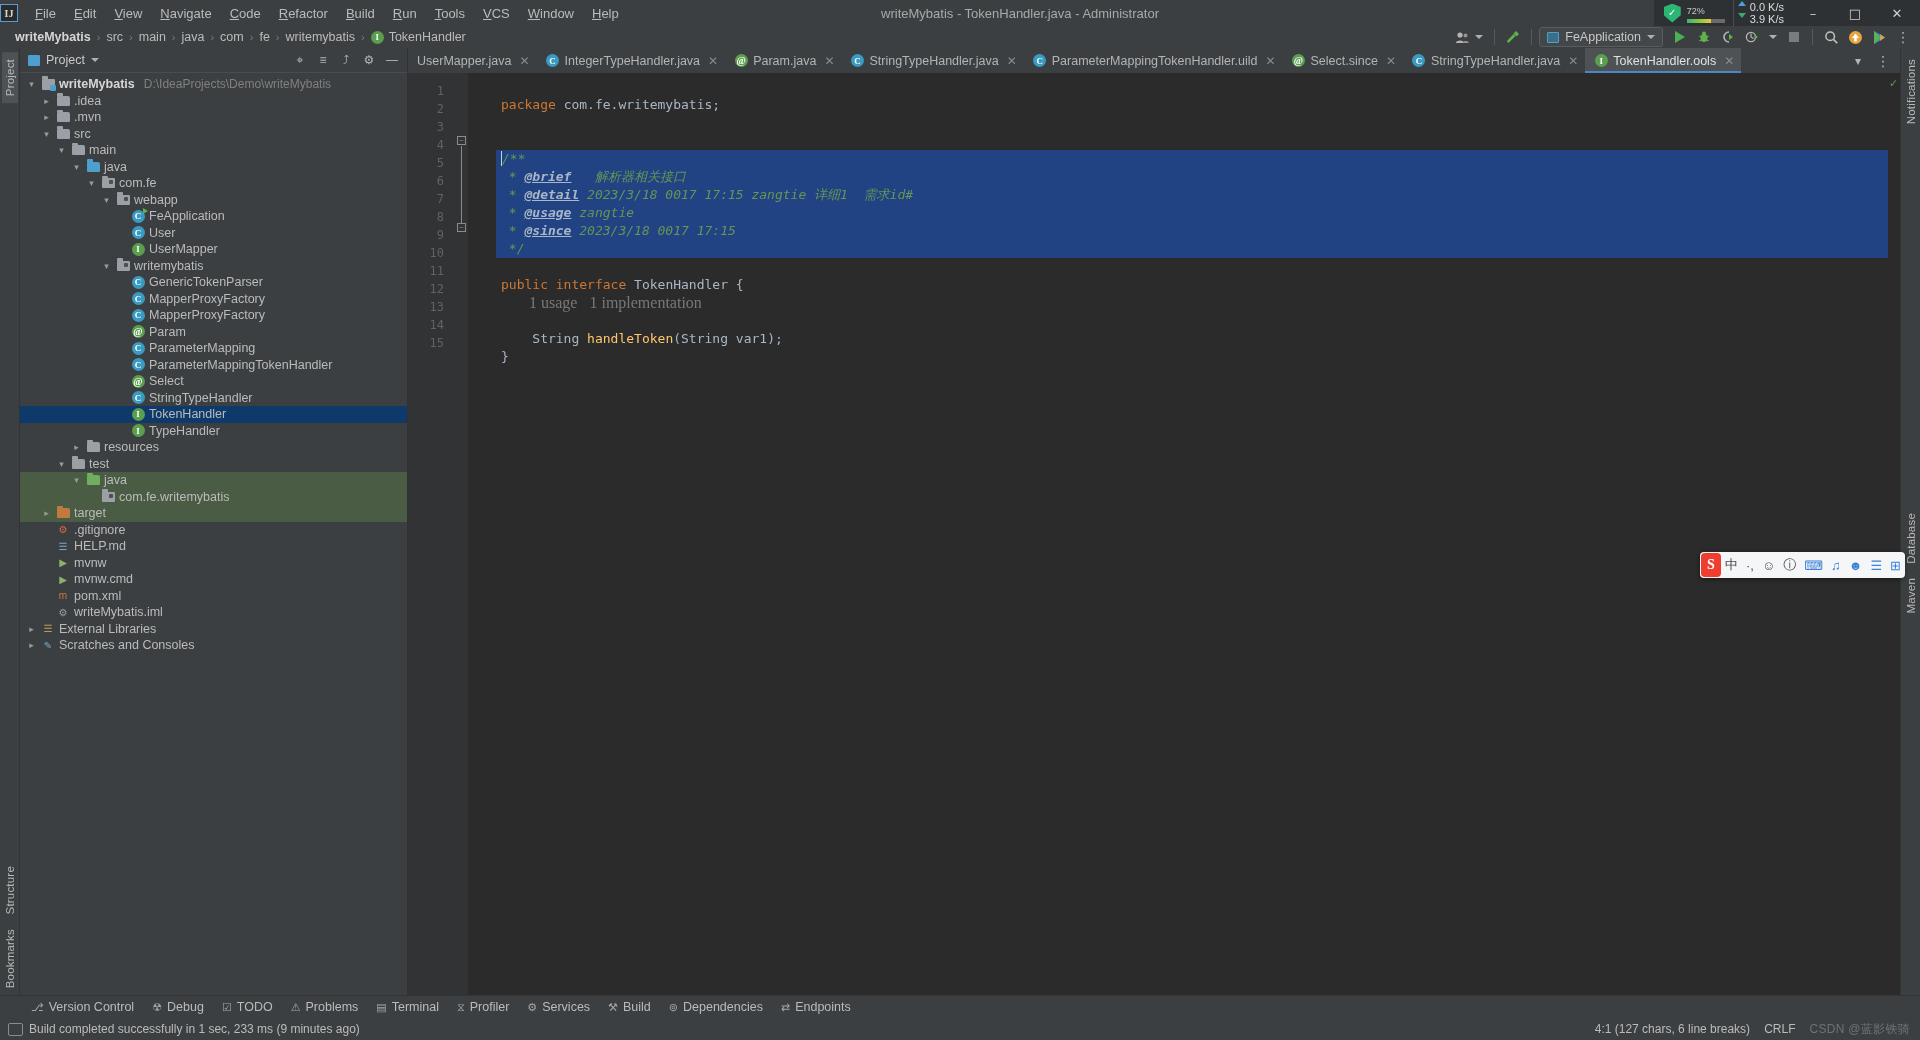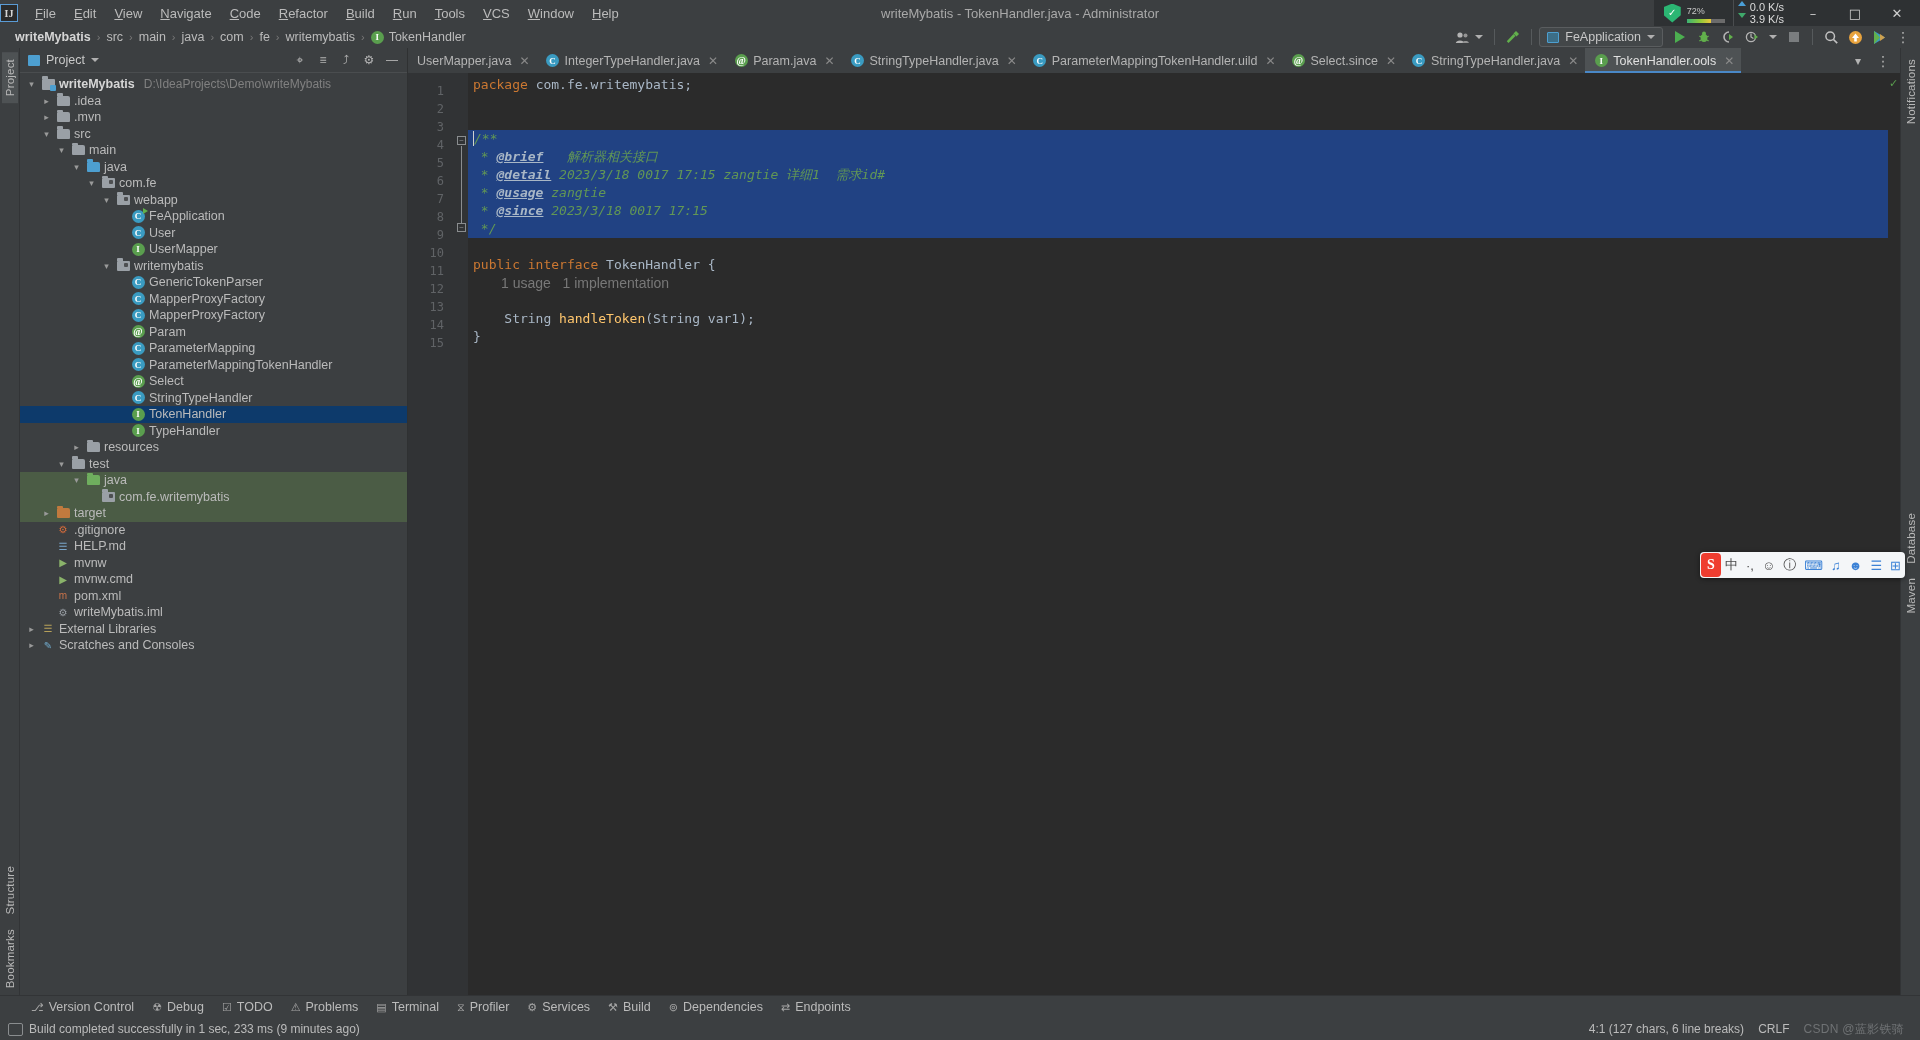--- a/index.html
+++ b/index.html
@@ -193,33 +193,33 @@
     width:14px; flex:0 0 14px; background:#313335; padding-top:9px; position:relative;
   }
   .fold {
     position:absolute; left:3px; width:9px;height:9px; border:1px solid #8a8d8f;
     display:flex;align-items:center;justify-content:center; color:#8a8d8f;font-size:8px;line-height:1;
     background:#313335;
   }
   .foldline { position:absolute; left:7px; width:1px; background:#8a8d8f; }
 
   .code {
-    flex:1; position:relative; background:#2b2b2b; padding-top:3px;
-    font-family:"DejaVu Sans Mono", monospace; font-size:13px; overflow:hidden;
+    flex:1; position:relative; background:#2b2b2b; padding-top:23px;
+    font-family:"DejaVu Sans Mono", monospace; font-size:13px; overflow:hidden;margin-left:28px;
   }
   .cline { height:18px; line-height:18px; padding-left:5px; white-space:pre; }
   .cline.hl { background:#214283; }
   .k { color:#cc7832; }
   .cm { color:#629755; font-style:italic; }
   .cmtag { color:#a9b7c6; font-style:italic; text-decoration:underline; font-weight:bold; }
   .cmv { color:#629755; font-style:italic; }
   .id { color:#a9b7c6; }
   .ty { color:#a9b7c6; }
   .fn { color:#ffc66d; }
-  .hint { color:#787878; font-size:14px; font-style:normal; font-family:Liberation Sans, sans-serif; }
+  .hint { color:#787878; font-size:16px; font-style:normal; font-family:Liberation Serif, serif; }
   .caret-bar { display:inline-block; width:1px; height:15px; background:#d0d0d0; vertical-align:-3px; }
 
   .right-strip {
     width:12px; flex:0 0 12px; background:#2b2b2b; position:relative;
   }
   .rs-check { position:absolute; top:4px; left:1px; color:#5a9e4e; font-size:11px; }
 
   .right-rail {
     width:20px; flex:0 0 20px; background:#3c3f41; border-left:1px solid #323436;
     display:flex; flex-direction:column; align-items:center; padding-top:4px;
@@ -234,21 +234,21 @@
     display:flex; align-items:center; gap:5px; padding:2px 9px; font-size:12.5px; color:#bbbbbb;
     white-space:nowrap;
   }
   .bb-ico { font-size:11px; color:#a5a5a5; }
 
   .statusbar {
     height:22px; flex:0 0 22px; background:#3c3f41; display:flex; align-items:center;
     padding-left:8px; font-size:12px; color:#bbbbbb; position:relative;
   }
   .sb-ico { width:15px; height:13px; border:1px solid #8a8d8f; border-radius:2px; margin-right:6px; }
-  .sb-right { margin-left:auto; display:flex; align-items:center; gap:14px; padding-right:16px; }
+  .sb-right { margin-left:auto; display:flex; align-items:center; gap:14px; padding-right:10px; }
   .watermark { color:#6f7274; font-size:12px; letter-spacing:.3px; }
 
   
   .ime {
     position:absolute; left:1700px; top:552px; height:26px; width:205px;
     background:#f4f6f8; border-radius:4px; display:flex; align-items:center;
     box-shadow:0 1px 5px rgba(0,0,0,.45); z-index:20;
   }
   .ime-logo {
     width:24px;height:24px;margin-left:1px;border-radius:4px;background:#ef3d30;

